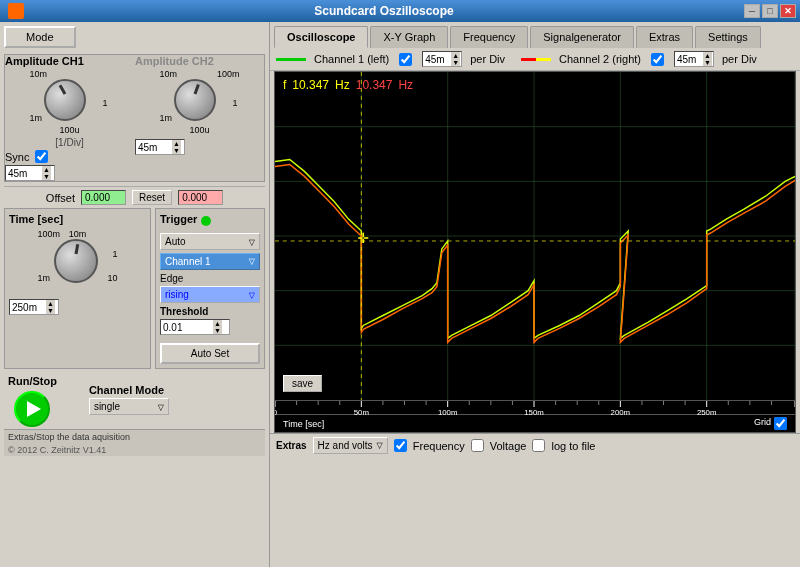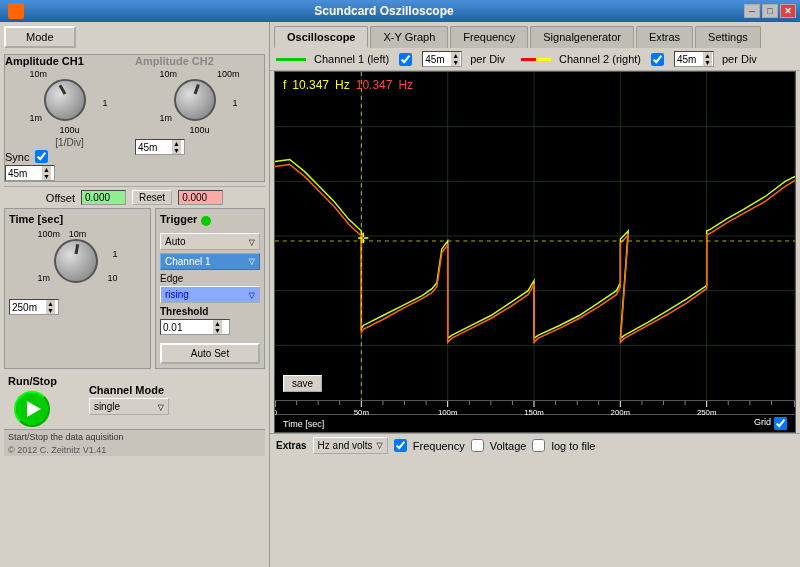--- a/index.html
+++ b/index.html
@@ -557,21 +557,21 @@
       <div style="flex:1;margin-left:24px;">
         <div style="font-weight:bold;font-size:11px;margin-bottom:2px;">Channel Mode</div>
         <button class="dropdown-btn" style="width:80px;">
           <span>single</span>
           <span class="dropdown-arrow">▽</span>
         </button>
       </div>
     </div>
 
     <div class="status-bar">
-      <span>Start/Stop the data aquisition</span>
+      <span>Extras/Stop the data aquisition</span>
     </div>
     <div style="display:flex;justify-content:space-between;padding:1px 4px;font-size:9px;background:#c8c4bc;">
       <span class="copyright">© 2012  C. Zeitnitz V1.41</span>
     </div>
 
   </div>
 
   <div class="right-panel">
 
     <div class="tab-bar">

